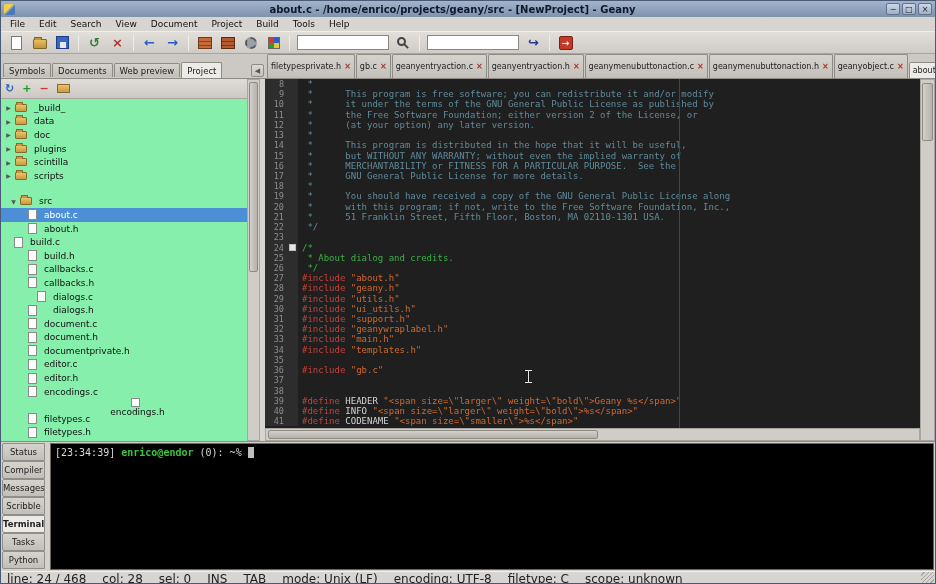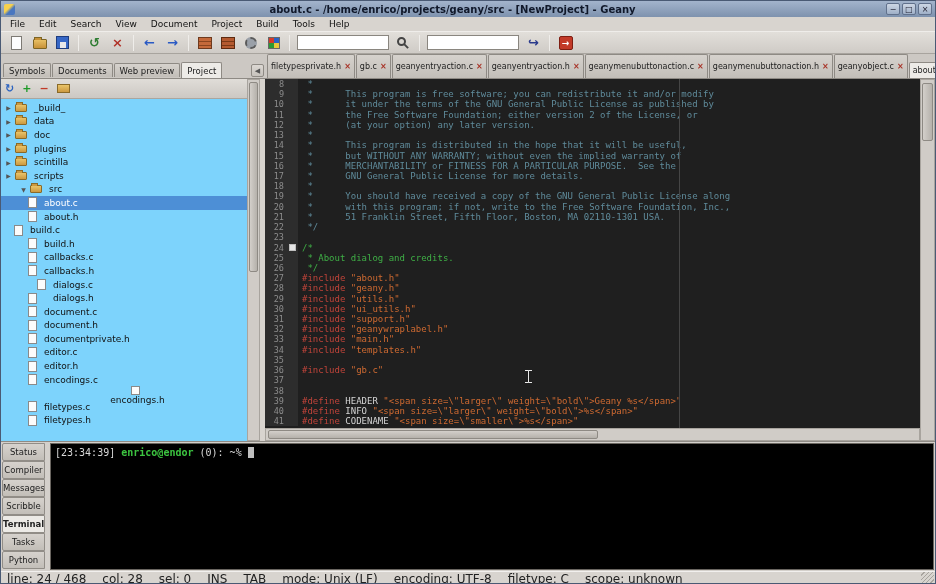--- a/index.html
+++ b/index.html
@@ -55,21 +55,21 @@
 
 
 .main{flex:0 0 362px;display:flex;background:#d8d4cf;min-height:0;}
 .sidebar{flex:0 0 246px;width:246px;display:flex;flex-direction:column;background:#fff;}
 .side-toolbar{flex:0 0 20px;background:linear-gradient(#e0ddd8,#ccc8c3);border-bottom:1px solid #aaa69f;display:flex;align-items:center;padding-left:4px;gap:8px;}
 .sbicon{display:inline-block;font-size:11px;font-weight:bold;line-height:14px;}
 .sb-refresh{color:#2a62c0;}
 .sb-add-file{color:#1e9a28;}
 .sb-remove-file{color:#c23a28;}
 .sb-open-folder{width:13px;height:9px;background:linear-gradient(#e9c469,#cc9940);border:1px solid #8a6a28;}
-.tree{flex:1;overflow:hidden;padding-top:2px;background:#7dd3fc;}
+.tree{flex:1;overflow:hidden;padding-top:2px;background:#86efac;}
 .tree-row{display:flex;align-items:center;height:13.6px;font-size:9px;color:#111;white-space:nowrap;}
 .tree-row.sel{background:#4d8fd6;}
 .tree-row.sel .tree-label{color:#fff;}
 .expander{width:9px;flex:0 0 9px;font-size:6px;color:#555;text-align:center;margin-right:2px;}
 .folder-icon{width:12px;height:8px;flex:0 0 12px;background:linear-gradient(#e9c469,#cc9940);border:1px solid #8a6a28;border-radius:1px;margin-right:4px;position:relative;}
 .folder-icon::before{content:"";position:absolute;top:-3px;left:0;width:5px;height:2px;background:#cc9940;border:1px solid #8a6a28;border-bottom:none;}
 .file-icon{width:9px;height:11px;flex:0 0 9px;background:#fcfcfc;border:1px solid #8a8a8a;margin-right:4px;}
 .tree-label{padding:0 3px;}
 
 .scrollbar-v{position:relative;background:#d0ccc7;border:1px solid #a8a49e;}
@@ -269,21 +269,21 @@
           <div class="tree-row" style="padding-left: 3px;">
             <span class="expander">▶</span>
             <span class="folder-icon"></span>
             <span class="tree-label">scintilla</span>
           </div>
           <div class="tree-row" style="padding-left: 3px;">
             <span class="expander">▶</span>
             <span class="folder-icon"></span>
             <span class="tree-label">scripts</span>
           </div>
-          <div class="tree-row" style="padding-left: 18px;">
+          <div class="tree-row" style="padding-left: 8px; margin-top: 12px;">
             <span class="expander">▼</span>
             <span class="folder-icon"></span>
             <span class="tree-label">src</span>
           </div>
           <div class="tree-row sel" style="padding-left: 27px;">
             <span class="file-icon"></span>
             <span class="tree-label">about.c</span>
           </div>
           <div class="tree-row" style="padding-left: 27px;">
             <span class="file-icon"></span>

